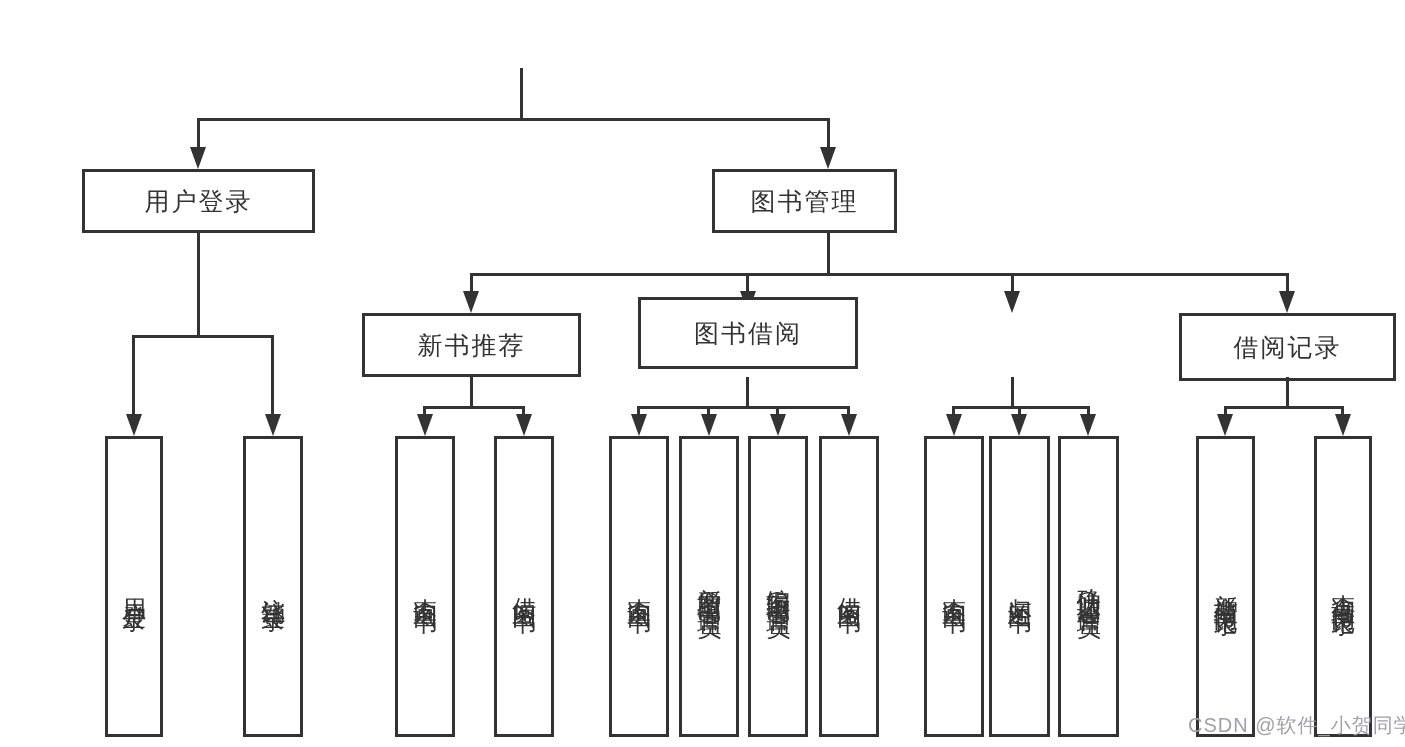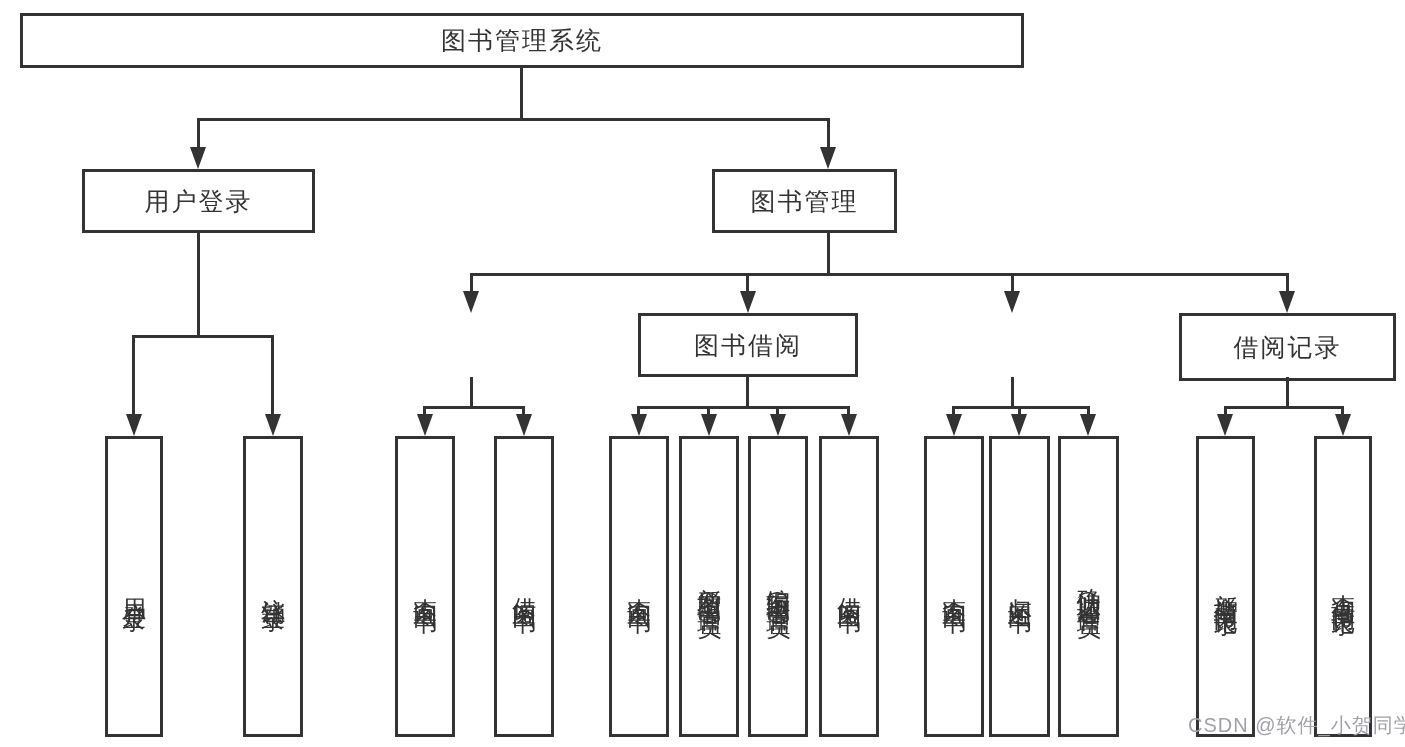--- a/index.html
+++ b/index.html
@@ -31,21 +31,20 @@
   .watermark {
     position:absolute; left:1188px; top:712px;
     font-size:20px; letter-spacing:1px; color:#a0a0aa; white-space:nowrap;
   }
 </style>
 </head>
 <body>
 
 <div id="canvas">
 
-  <div class="box hl" style="left:20px;top:13px;width:1004px;height:55px">图书管理系统</div>
 
   <div class="vline" style="left:520px;top:68px;height:50px"></div>
   <div class="hline" style="left:197px;top:118px;width:633px"></div>
   <div class="vline" style="left:197px;top:118px;height:30px"></div>
   <div class="arrow" style="left:190px;top:147px"></div>
   <div class="vline" style="left:827px;top:118px;height:30px"></div>
   <div class="arrow" style="left:820px;top:147px"></div>
 
   <div class="box hl" style="left:82px;top:169px;width:233px;height:64px">用户登录</div>
   <div class="box hl" style="left:712px;top:169px;width:185px;height:64px">图书管理</div>
@@ -61,21 +60,22 @@
   <div class="hline" style="left:470px;top:273px;width:819px"></div>
   <div class="vline" style="left:470px;top:273px;height:19px"></div>
   <div class="arrow" style="left:463px;top:291px"></div>
   <div class="vline" style="left:746px;top:273px;height:19px"></div>
   <div class="arrow" style="left:740px;top:291px"></div>
   <div class="vline" style="left:1011px;top:273px;height:19px"></div>
   <div class="arrow" style="left:1004px;top:291px"></div>
   <div class="vline" style="left:1286px;top:273px;height:19px"></div>
   <div class="arrow" style="left:1279px;top:291px"></div>
 
-  <div class="box hl" style="left:638px;top:313px;width:220px;height:64px">图书借阅</div>
+  <div class="box hl" style="left:362px;top:313px;width:219px;height:64px">新书推荐</div>
+  <div class="box hl" style="left:638px;top:297px;width:220px;height:72px">图书借阅</div>
   <div class="box hl" style="left:1179px;top:313px;width:217px;height:68px">借阅记录</div>
 
   <div class="vline" style="left:470px;top:377px;height:29px"></div>
   <div class="vline" style="left:746px;top:377px;height:29px"></div>
   <div class="vline" style="left:1011px;top:377px;height:29px"></div>
   <div class="vline" style="left:1286px;top:377px;height:29px"></div>
 
   <div class="hline" style="left:423px;top:406px;width:102px"></div>
   <div class="hline" style="left:637px;top:406px;width:213px"></div>
   <div class="hline" style="left:952px;top:406px;width:138px"></div>

